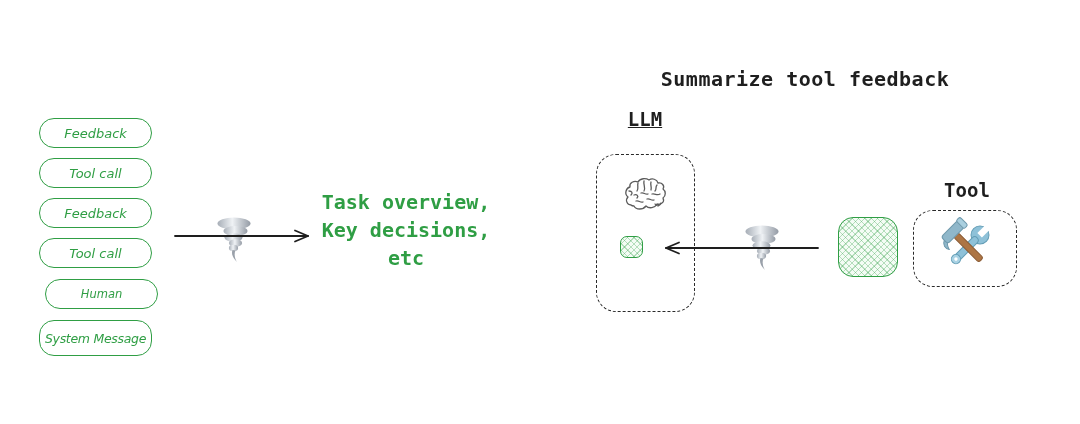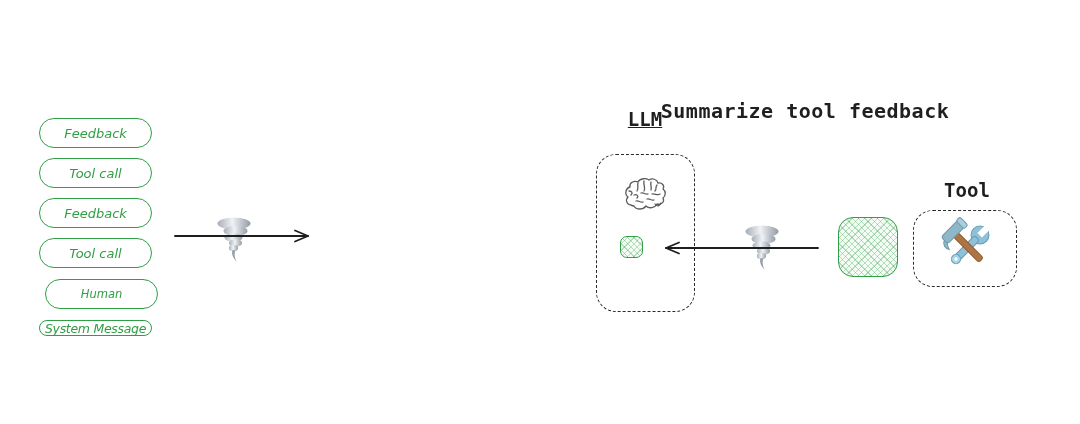--- a/index.html
+++ b/index.html
@@ -60,21 +60,21 @@
   </div>
   <div class="msgbox" style="top:198px;">
     <span class="lbl">Feedback</span>
   </div>
   <div class="msgbox" style="top:238px;">
     <span class="lbl">Tool call</span>
   </div>
   <div class="msgbox small" style="top:279px;margin-left:6px;">
     <span class="lbl">Human</span>
   </div>
-  <div class="msgbox tight" style="top:320px;height:16px;">
+  <div class="msgbox tight" style="top:320px;height:36px;">
     <span class="lbl">System Message</span>
   </div>
 
   <div class="abs" style="left:216px;top:217px;width:36px;height:46px;">
     <svg width="36" height="46" viewBox="0 0 36 46">
       <defs>
         <linearGradient id="tg-a" x1="0" y1="0" x2="1" y2="0">
           <stop offset="0" stop-color="#a7aeb7"></stop>
           <stop offset="0.45" stop-color="#eff2f5"></stop>
           <stop offset="1" stop-color="#949ba5"></stop>
@@ -89,22 +89,27 @@
     </svg>
   </div>
 
   <div class="abs" style="left:170px;top:226px;width:144px;height:20px;">
     <svg width="144" height="20" viewBox="0 0 144 20">
       <line x1="5" y1="10" x2="138" y2="10" stroke="#1e1e1e" stroke-width="1.8" stroke-linecap="round"></line>
       <path d="M138 10 L125 4.5 M138 10 L125 15.5" stroke="#1e1e1e" stroke-width="1.8" fill="none" stroke-linecap="round"></path>
     </svg>
   </div>
 
+  <div class="result">
+    <div>Task overview,</div>
+    <div>Key decisions,</div>
+    <div>etc</div>
+  </div>
 
-  <div class="abs title" style="left:660px;top:67px;width:290px;margin-top:32px;">Summarize tool feedback</div>
+  <div class="abs title" style="left:660px;top:67px;width:290px;">Summarize tool feedback</div>
 
   <div class="entity-label" style="left:615px;top:108px;width:60px;text-decoration:underline;">LLM</div>
   <div class="dashedbox" style="left:596px;top:154px;width:99px;height:158px;"></div>
 
   <div class="abs" style="left:624px;top:178px;width:42px;height:34px;">
     <svg width="42" height="34" viewBox="0 0 42 34">
       <g stroke="#5c5c5c" stroke-width="1.3" fill="none" stroke-linecap="round" stroke-linejoin="round">
         <path d="M7 27 C3 27 1 22 4 19 C0 16 2 10 6 9 C5 5 10 2 14 4 C16 0 22 0 25 2 C28 0 33 1 34 5 C38 4 41 8 39 11 C42 13 42 18 39 20 C41 24 37 27 33 26 C31 30 25 31 22 28 C19 32 12 32 10 28 C9 28 8 28 7 27 Z" fill="#ffffff"></path>
         <path d="M14 5 C13 8 15 10 13 13"></path>
         <path d="M20 3 C19 7 22 10 20 13"></path>

